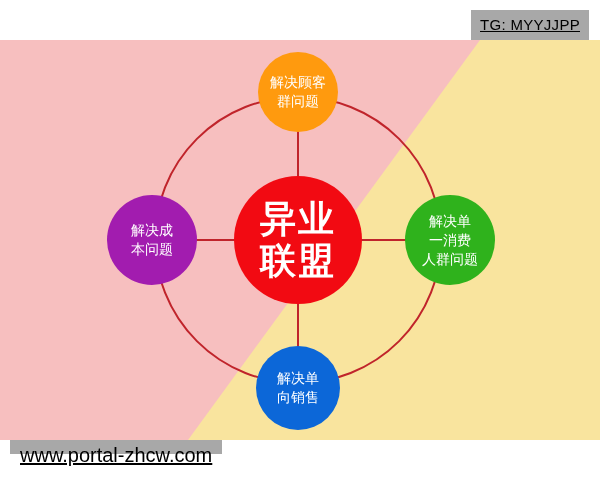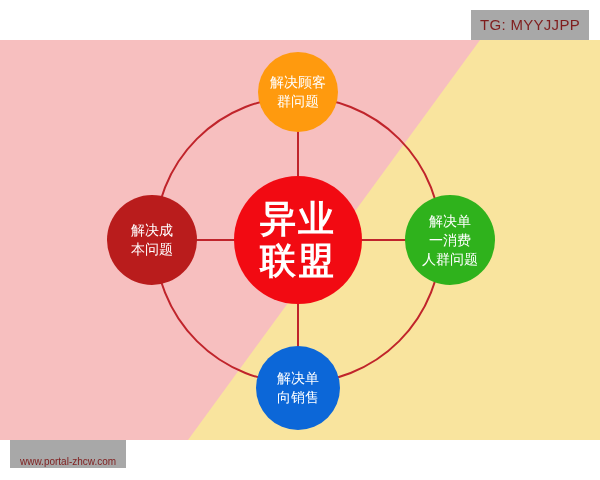--- a/index.html
+++ b/index.html
@@ -5,42 +5,42 @@
   html, body { margin:0; padding:0; }
   body { width:600px; height:480px; background:#ffffff; position:relative; overflow:hidden;
          font-family: "DejaVu Sans", "Liberation Sans", sans-serif; }
   .canvas { position:absolute; left:0; top:40px; width:600px; height:400px; }
   .canvas svg { position:absolute; left:0; top:0; }
   .node { position:absolute; border-radius:50%; display:flex; align-items:center; justify-content:center;
           text-align:center; color:#ffffff; box-sizing:border-box; }
   .node span { display:block; white-space:pre-line; }
   .node-small span { font-size:14px; line-height:19px; }
   .center span { font-size:36px; line-height:42px; font-weight:bold; letter-spacing:2px;text-align:center; }
-  .badge { position:absolute; background:#a8a8a8; color:#7f1d1d; font-family:"Liberation Sans", sans-serif; }
+  .badge { position:absolute; background:#a8a8a8; color:#000000; font-family:"Liberation Sans", sans-serif;text-decoration:underline; }
   .badge-top { right:11px; top:10px; height:30px; padding:0 9px; font-size:15px; line-height:30px; letter-spacing:0.3px; }
-  .badge-bottom { left:10px; top:440px; height:14px; padding:7px 10px; font-size:10px; line-height:30px; }
+  .badge-bottom { left:10px; top:440px; height:14px; padding:0 10px; font-size:20px; line-height:30px; }
 </style>
 </head>
 <body>
 
 <div class="canvas">
   <svg width="600" height="400" viewBox="0 0 600 400">
     <rect x="0" y="0" width="600" height="400" fill="#f9e49e"></rect>
     <polygon points="0,0 480,0 188,400 0,400" fill="#f7bfbf"></polygon>
     <circle cx="298" cy="200" r="143" fill="none" stroke="#c0242b" stroke-width="2"></circle>
     <line x1="298" y1="52" x2="298" y2="348" stroke="#c0242b" stroke-width="2"></line>
     <line x1="152" y1="200" x2="450" y2="200" stroke="#c0242b" stroke-width="2"></line>
   </svg>
 
   <div class="node node-small" style="left:258px; top:12px; width:80px; height:80px; background:#ff9a0e;">
     <span>解决顾客
 群问题</span>
   </div>
 
-  <div class="node node-small" style="left:107px; top:155px; width:90px; height:90px; background:#b91c1c;">
+  <div class="node node-small" style="left:107px; top:155px; width:90px; height:90px; background:#a21caf;">
     <span>解决成
 本问题</span>
   </div>
 
   <div class="node node-small" style="left:405px; top:155px; width:90px; height:90px; background:#2fb21c;">
     <span>解决单
 一消费
 人群问题</span>
   </div>
 

